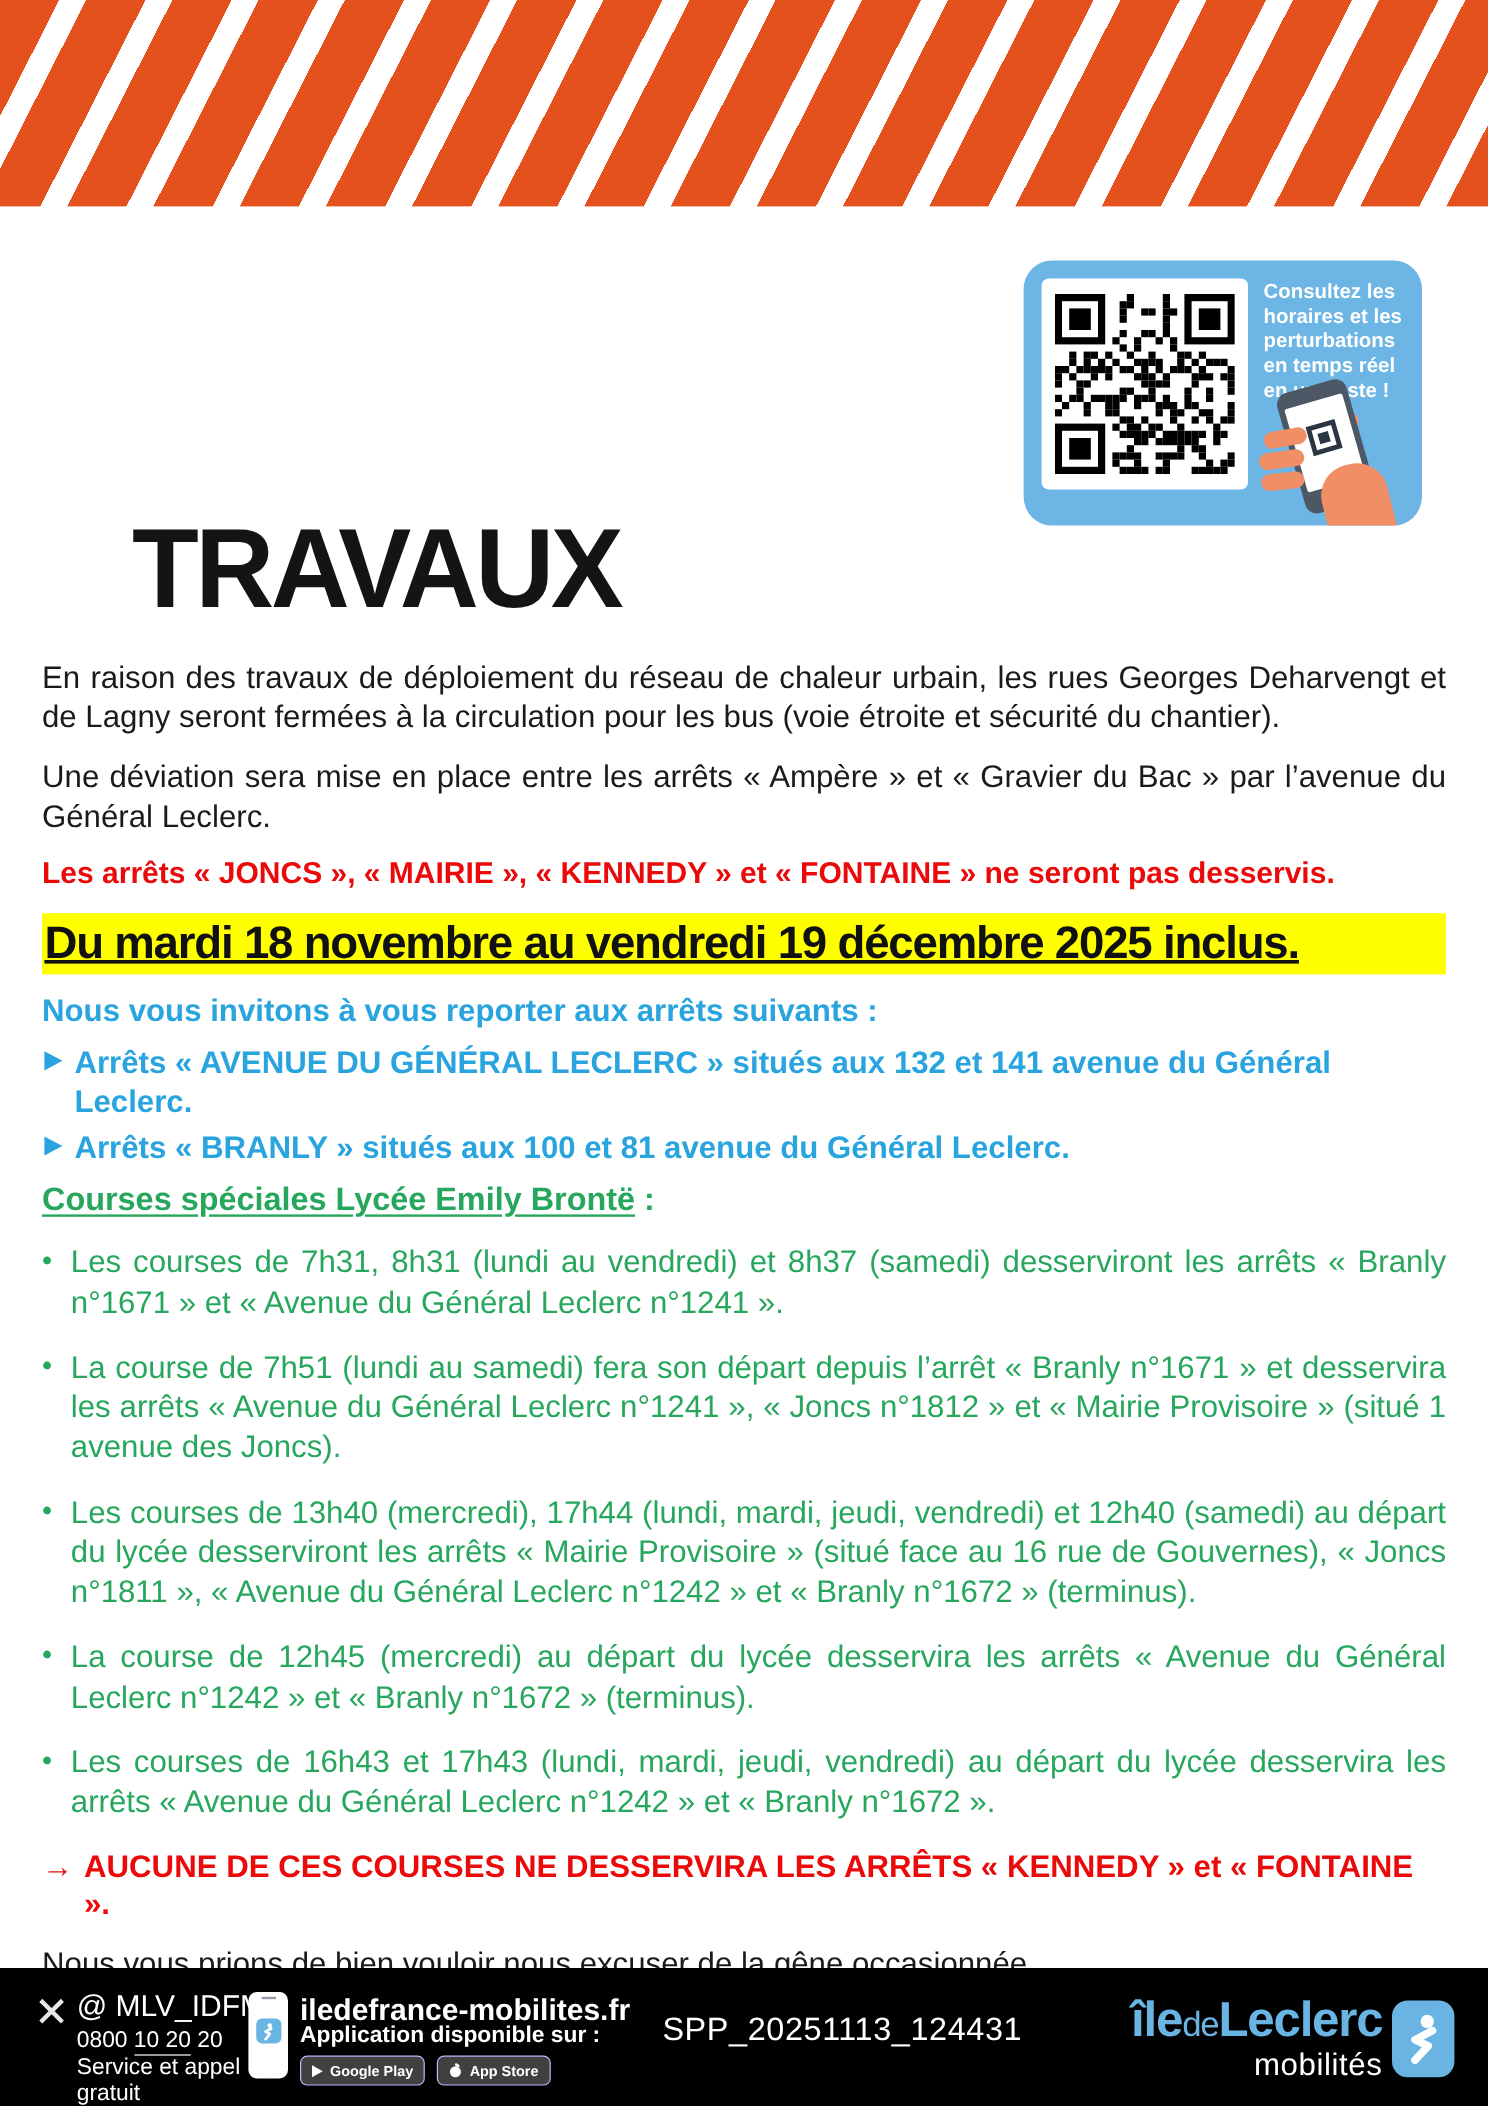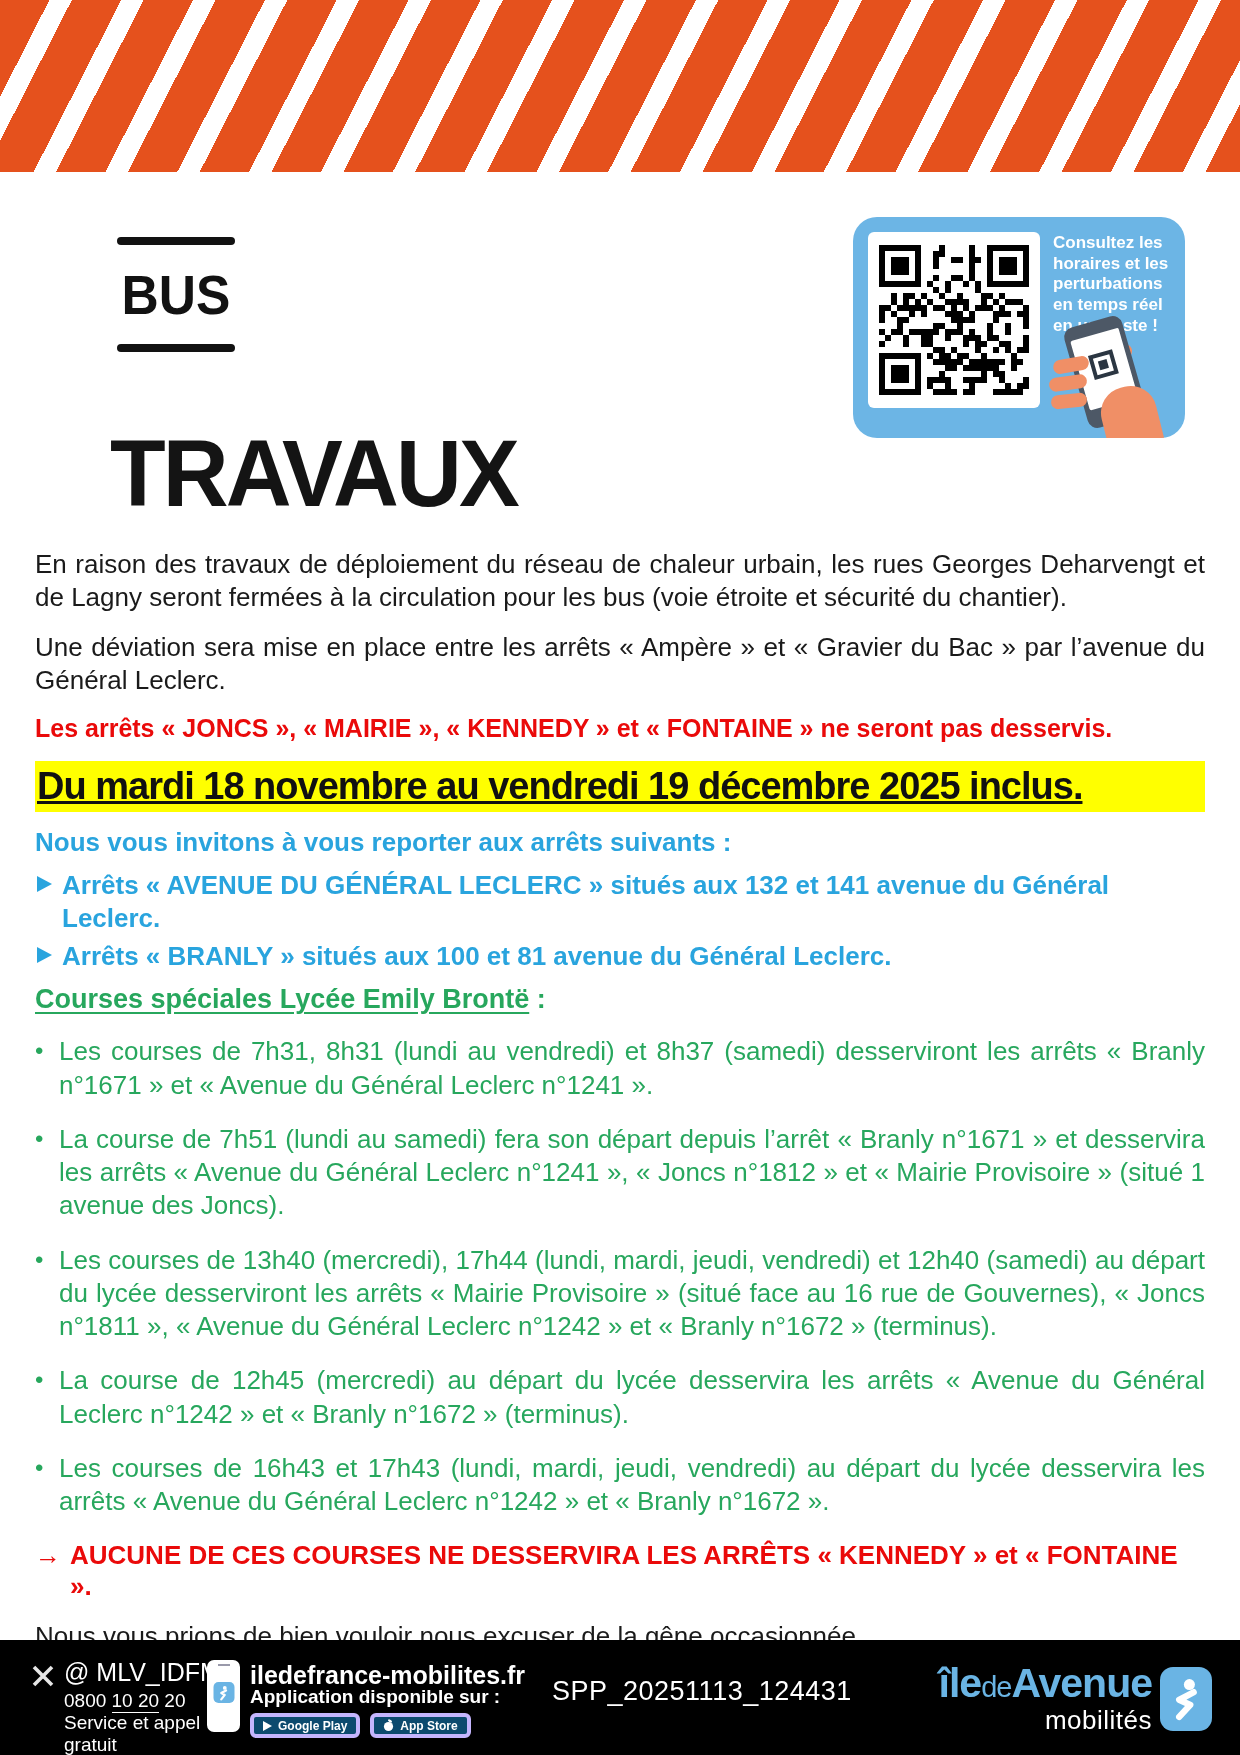--- a/index.html
+++ b/index.html
@@ -111,21 +111,21 @@
   .phone-line { position: absolute; left: 64px; top: 50px; font-size: 19px; }
   .phone-line .und { border-bottom: 1.5px solid #fff; padding-bottom: 1px; }
   .service-note { position: absolute; left: 64px; top: 72px; width: 150px; font-size: 19px; line-height: 1.15; }
   .app-phone { position: absolute; left: 207px; top: 20px; width: 33px; height: 72px; background: #fff; border-radius: 7px; }
   .app-phone .notch { position: absolute; left: 50%; top: 4px; width: 12px; height: 2px; background: #99a; transform: translateX(-50%); }
   .app-phone .app-sq { position: absolute; left: 50%; top: 22px; width: 21px; height: 21px; background: var(--brand-blue); border-radius: 5px; transform: translateX(-50%); display:flex; align-items:center; justify-content:center; }
   .website { position: absolute; left: 250px; top: 21px; font-size: 25px; font-weight: bold; }
   .app-label { position: absolute; left: 250px; top: 46px; font-size: 19px; font-weight: bold; }
   .badges { position: absolute; left: 250px; top: 73px; display: flex; gap: 10px; }
   .store-badge {
-    height: 25px; border: 4px solid #c4b5fd; border-radius: 6px; background: #0c4a6e;
+    height: 25px; border: 1px solid #c4b5fd; border-radius: 6px; background: #404040;
     display: flex; align-items: center; gap: 6px; padding: 0 9px;
     font-size: 12px; font-weight: bold; color: #fff;
   }
   .play-tri { width: 0; height: 0; border-left: 9px solid #fff; border-top: 5.5px solid transparent; border-bottom: 5.5px solid transparent; }
   .doc-ref { position: absolute; left: 552px; top: 36px; font-size: 27px; letter-spacing: .5px; }
   .brand-text { position: absolute; left: 880px; width: 272px; top: 23px; text-align: right; line-height: 1; }
   .brand-l1 { color: var(--brand-blue); font-size: 41px; font-weight: bold; letter-spacing: -1px; }
   .brand-l1 .de { font-size: 29px; font-weight: normal; }
   .brand-l2 { color: #fff; font-size: 26px; margin-top: 3px; letter-spacing: .5px; }
   .brand-icon {
@@ -134,25 +134,20 @@
     display: flex; align-items: center; justify-content: center;
   }
 </style>
 </head>
 <body>
 
 <div class="page">
 
   <div class="stripes"></div>
 
-  <div class="bus-logo">
-    <div class="bus-bar"></div>
-    <div class="bus-label">BUS</div>
-    <div class="bus-bar"></div>
-  </div>
 
 
   <div class="qr-card">
     <div class="qr-panel">
       <svg width="150" height="150" viewBox="0 0 150 150">
         <g id="qr-modules" fill="#000">
             <rect x="60" y="0" width="6" height="6"></rect>
             <rect x="90" y="0" width="6" height="6"></rect>
             <rect x="54" y="6" width="6" height="6"></rect>
             <rect x="60" y="6" width="6" height="6"></rect>
@@ -456,21 +451,21 @@
             <circle cx="5.5" cy="7.5" r="4.6" fill="#fff"></circle>
             <ellipse cx="7" cy="2" rx="2.2" ry="1.2" fill="#fff" transform="rotate(32 7 2)"></ellipse>
           </svg>
         <span>App Store</span>
       </div>
     </div>
 
     <div class="doc-ref">SPP_20251113_124431</div>
 
     <div class="brand-text">
-      <div class="brand-l1"><span>île</span><span class="de">de</span><span>Avenue</span></div>
+      <div class="brand-l1"><span>île</span><span class="de">de</span><span>Leclerc</span></div>
       <div class="brand-l2">mobilités</div>
     </div>
     <div class="brand-icon">
       <svg width="34" height="44" viewBox="0 0 40 50">
           <circle cx="24" cy="8" r="6.5" fill="#fff"></circle>
           <path d="M29 17 L12 26 L25 32 L12 46" stroke="#fff" stroke-width="7.5" fill="none" stroke-linecap="round" stroke-linejoin="round"></path>
         </svg>
     </div>
   </div>
 

